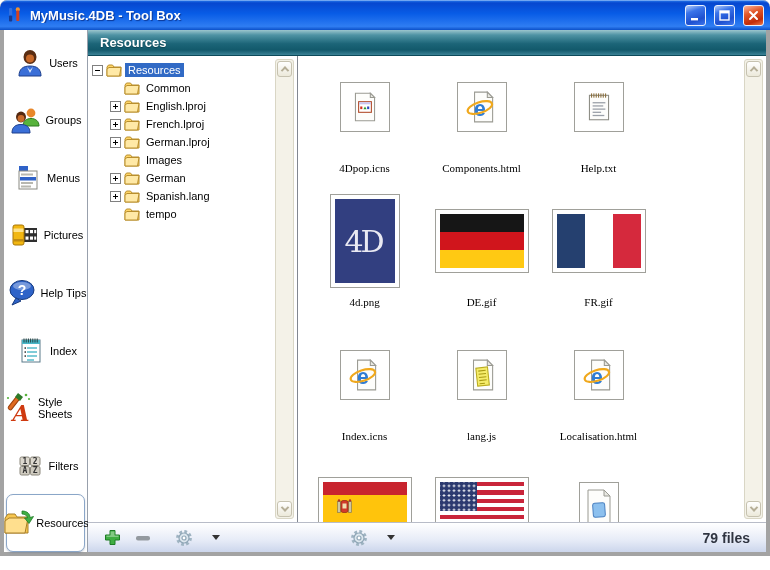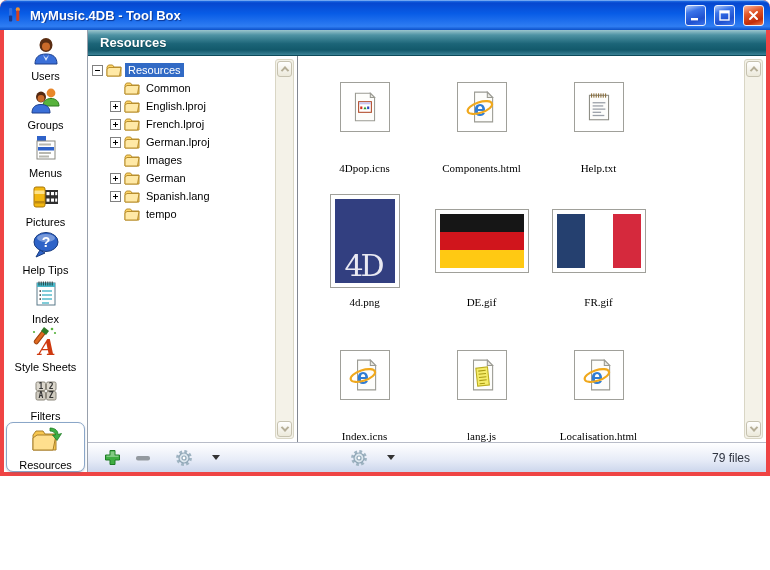--- a/index.html
+++ b/index.html
@@ -1,40 +1,40 @@
 <!DOCTYPE html>
 <html><head>
 <meta charset="utf-8">
 <style>
   html,body{margin:0;padding:0;background:#fff;}
   *{box-sizing:border-box;}
   .window{
-    width:770px;height:476px;position:relative;
+    width:770px;height:556px;position:relative;
     font-family:"Liberation Sans",sans-serif;
-    background:#ef4444;
+    background:#a3a3a3;
     border-radius:7px 7px 0 0;
     overflow:hidden;
   }
   
   .titlebar{
     height:30px;display:flex;align-items:center;gap:6px;padding:0 6px;
     background:linear-gradient(to bottom,#2a80f0 0%,#0747cf 10%,#085ce6 45%,#2f7df2 88%,#0b50c8 100%);
     border-radius:7px 7px 0 0;
     box-shadow:inset 0 1px 0 rgba(255,255,255,.35);
   }
   .title-text{color:#fff;font-weight:bold;font-size:13px;text-shadow:1px 1px 1px #0a3694;flex:1;white-space:nowrap;overflow:hidden;}
   .tb-btn{width:21px;height:21px;border-radius:3px;border:1px solid #e9f0fd;margin-left:2px;
     display:flex;align-items:center;justify-content:center;padding:0;cursor:default;}
   .btn-blue{background:linear-gradient(160deg,#b4ccf8 0%,#3a74ea 30%,#1e50cf 70%,#3e77ee 100%);}
   .btn-red{background:linear-gradient(160deg,#ffb49a 0%,#e35a2c 35%,#c22c08 75%,#ef7a4a 100%);}
   
   .app-body{position:absolute;left:4px;right:4px;top:30px;bottom:4px;display:flex;background:#fff;}
   
   .sidebar{width:84px;background:#fff;border-right:1px solid #98a0ac;display:flex;flex-direction:column;padding-top:4px;}
-  .side-item{height:58px;display:flex;flex-direction:column;align-items:center;justify-content:center;gap:2px;cursor:default;}
+  .side-item{height:58px;display:flex;flex-direction:row;align-items:center;justify-content:center;gap:2px;cursor:default;}
   .side-item .s-icon{width:34px;height:34px;display:flex;align-items:center;justify-content:center;}
   .side-label{font-size:11px;color:#000;}
   .side-item.selected{border:1px solid #8aa6c8;border-radius:7px;margin:0 2px;background:#fff;box-shadow:0 1px 2px rgba(90,110,140,.35);}
   
   .main{flex:1;display:flex;flex-direction:column;min-width:0;}
   .main-header{
     height:26px;display:flex;align-items:center;padding:0 12px;
     color:#fff;font-weight:bold;font-size:13px;
     background:linear-gradient(to bottom,#9cc6ce 0%,#4f93a4 20%,#1c6578 55%,#12596b 80%,#3b8296 100%);
     border-bottom:1px solid #0c4a5a;text-shadow:0 1px 1px rgba(0,40,50,.5);
@@ -61,40 +61,40 @@
   .chev.down{transform:rotate(225deg) translate(1px,1px);}
   
   .grid-panel{flex:1;position:relative;background:#fff;overflow:hidden;}
   .grid{position:absolute;left:8px;top:0;display:grid;grid-template-columns:repeat(3,117px);grid-auto-rows:134px;}
   .cell{display:flex;flex-direction:column;align-items:center;cursor:default;}
   .thumb-wrap{height:102px;display:flex;align-items:center;justify-content:center;}
   .thumb{border:1px solid #a0a09a;background:#fff;padding:4px;display:flex;align-items:center;justify-content:center;}
   .file-label{font-size:11px;margin-top:4px;white-space:nowrap;font-family:Liberation Serif, serif;}
   .t-std{width:50px;height:50px;}
   .t-4d{width:70px;height:94px;}
-  .fourd-box{width:60px;height:84px;background:#323f80;display:flex;align-items:flex-end;justify-content:center;
+  .fourd-box{width:60px;height:84px;background:#323f80;display:flex;align-items:center;justify-content:center;
     color:#e9e9f2;font-family:"DejaVu Serif",serif;font-size:30px;letter-spacing:-3px;padding-right:3px;}
   .flag{width:84px;height:54px;position:relative;}
   .flag-de{background:linear-gradient(to bottom,#161616 0 33.4%,#d0151c 33.4% 66.7%,#ffc913 66.7%);}
   .flag-fr{background:linear-gradient(to right,#25406f 0 33.4%,#ffffff 33.4% 66.7%,#d5293d 66.7%);}
   .flag-es{background:linear-gradient(to bottom,#c8242e 0 24%,#ffc40c 24% 76%,#c8242e 76%);}
   .flag-us{background:repeating-linear-gradient(to bottom,#c9253a 0 4.2px,#fff 4.2px 8.3px);}
   .us-canton{position:absolute;left:0;top:0;width:37px;height:29px;background-color:#2c3a70;
     background-image:radial-gradient(circle,#fff 0.9px,rgba(0,0,0,0) 1.3px);background-size:5px 4.8px;background-position:1.5px 1.5px;}
   .es-crest{position:absolute;left:14px;top:50%;transform:translateY(-50%);}
   .t-doc{width:40px;height:54px;}
   
   .bottom-toolbar{height:30px;border-top:1px solid #b8bcc8;background:linear-gradient(to bottom,#ffffff,#e6ebf7 60%,#ccd6ec);
     display:flex;align-items:center;padding:0 16px;}
   .tool-btn{background:none;border:none;padding:0;display:flex;align-items:center;cursor:default;}
   .tool-btn + .tool-btn{margin-left:14px;}
   .gear-group{margin-left:24px;display:flex;align-items:center;gap:5px;}
   .gear-group.second{margin-left:130px;}
   .drop-arrow{width:0;height:0;border-left:4px solid transparent;border-right:4px solid transparent;border-top:5px solid #333;}
-  .file-count{margin-left:auto;font-size:12px;font-weight:normal;color:#2f3440;}
+  .file-count{margin-left:auto;font-size:14px;font-weight:bold;color:#2f3440;}
 </style>
 </head>
 <body>
 
 <div class="window">
 
   <div class="titlebar">
     <span style="display:flex;">
       <svg width="18" height="18" viewBox="0 0 18 18">
         <rect x="3" y="2" width="3.2" height="8" rx="1" fill="#2f6fe0"></rect>

